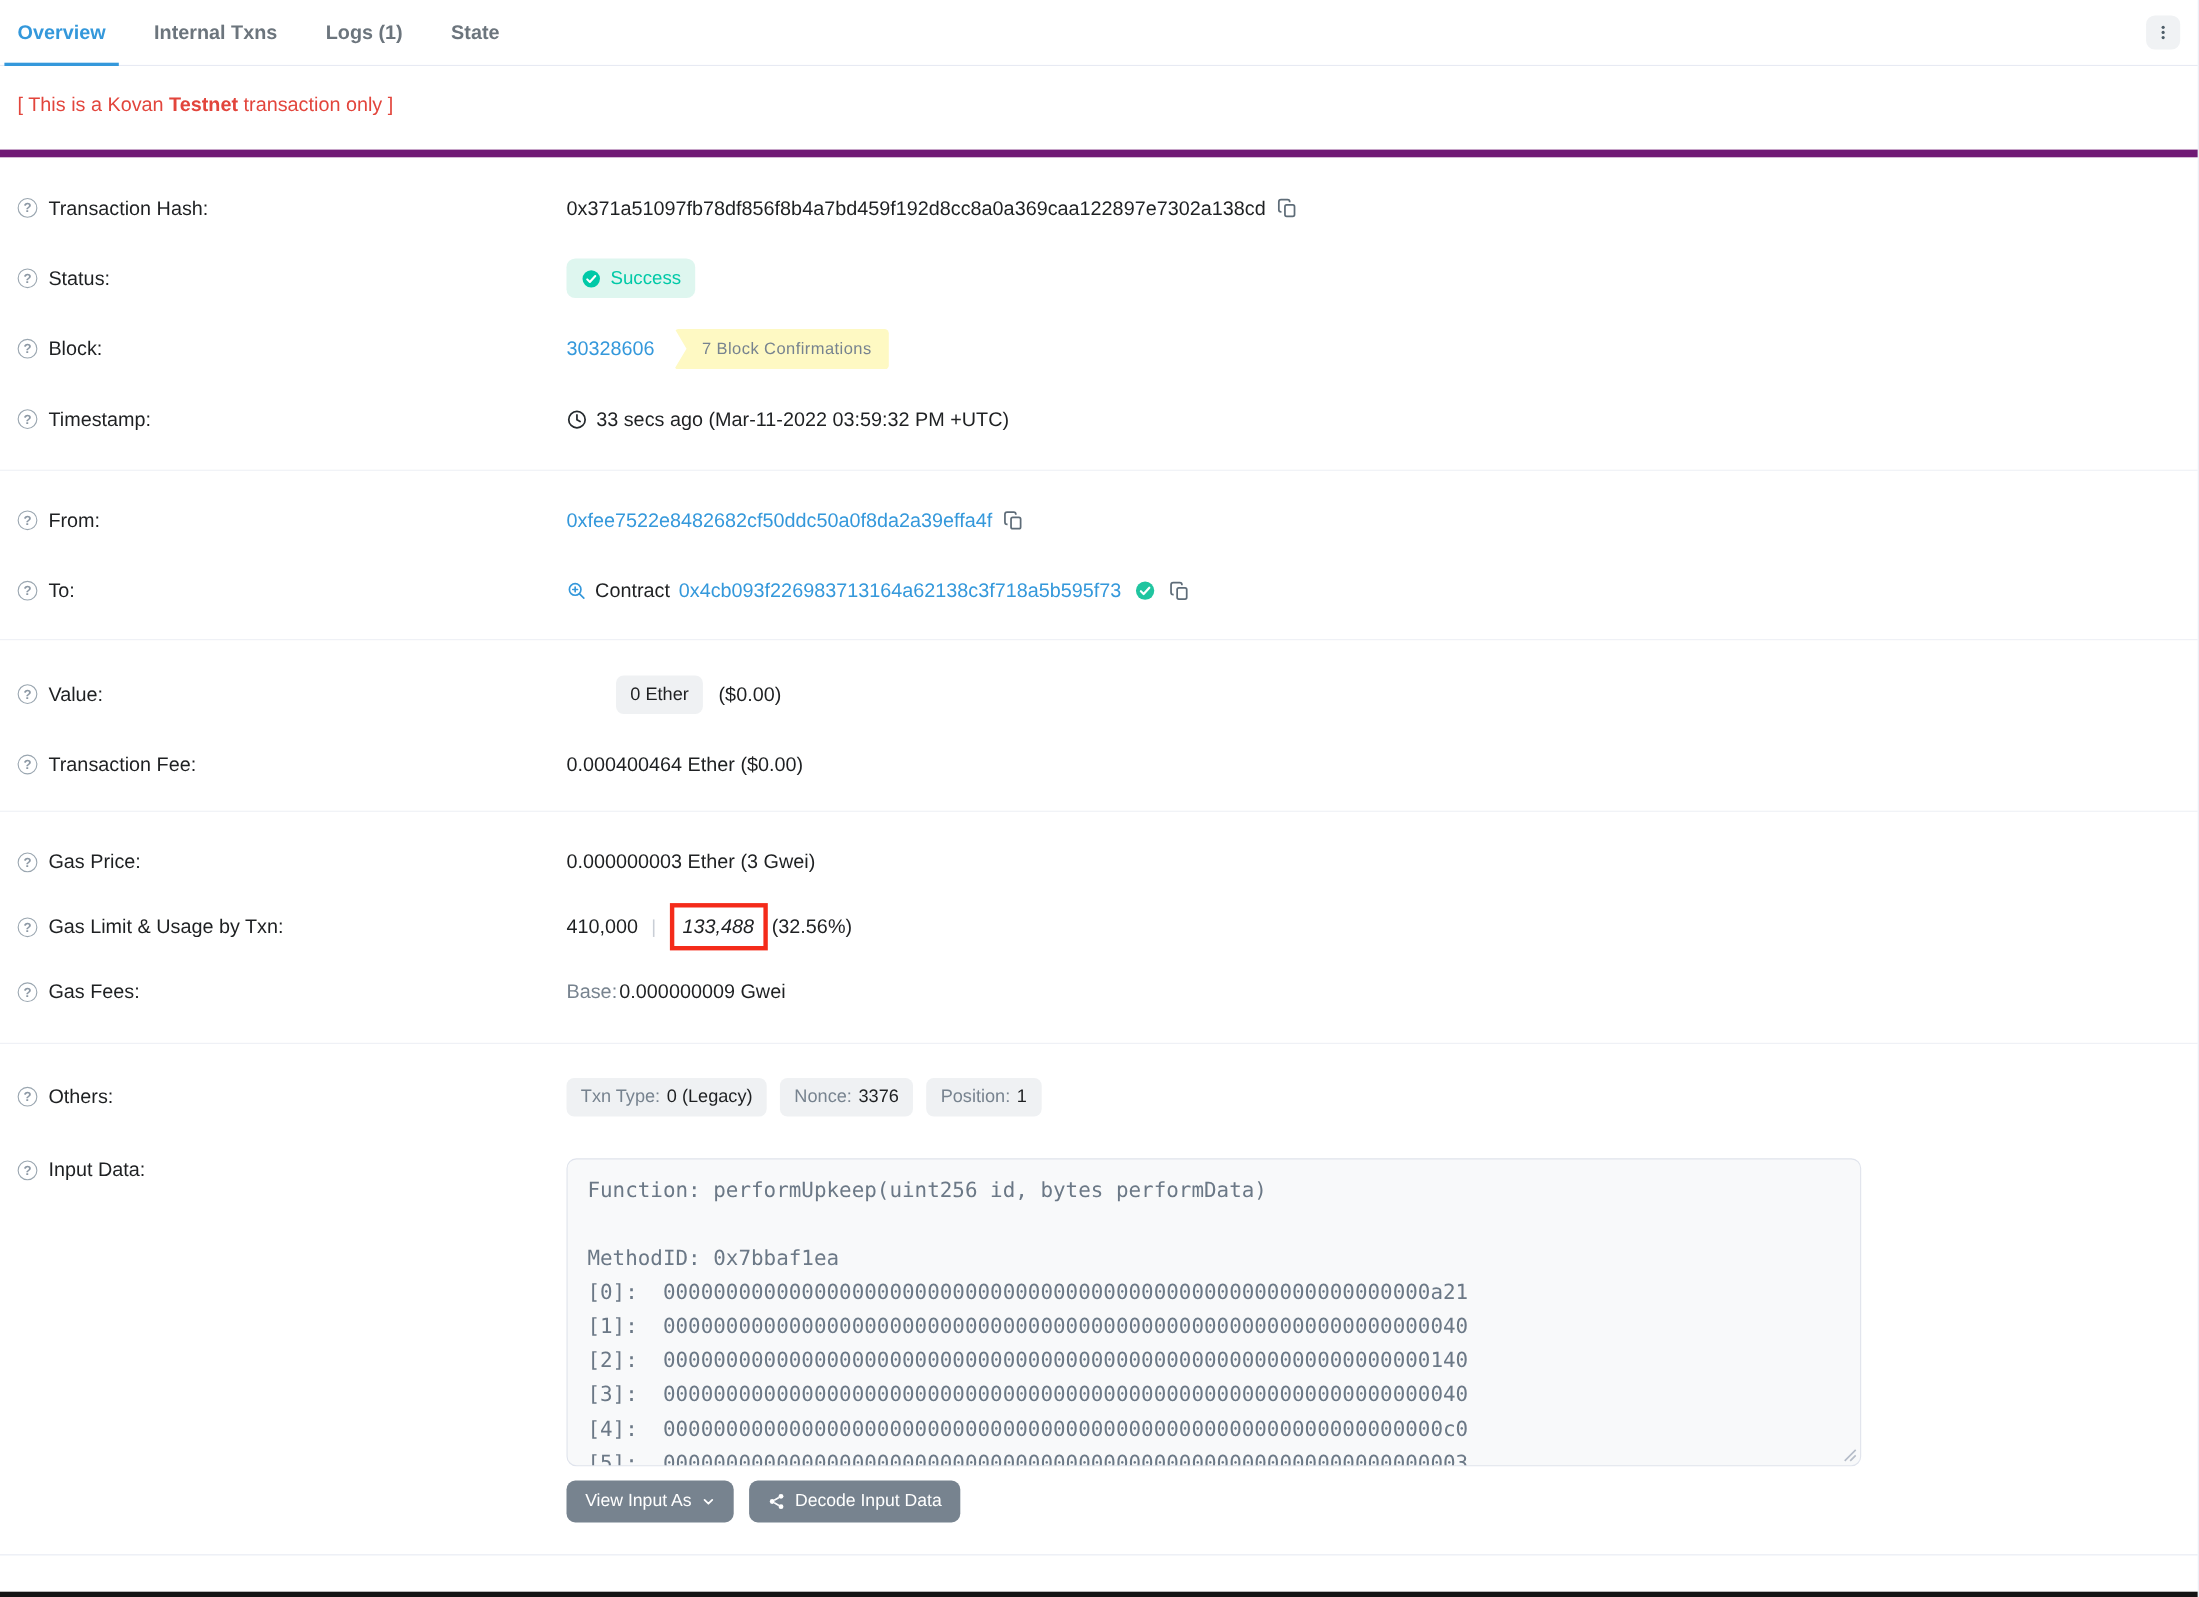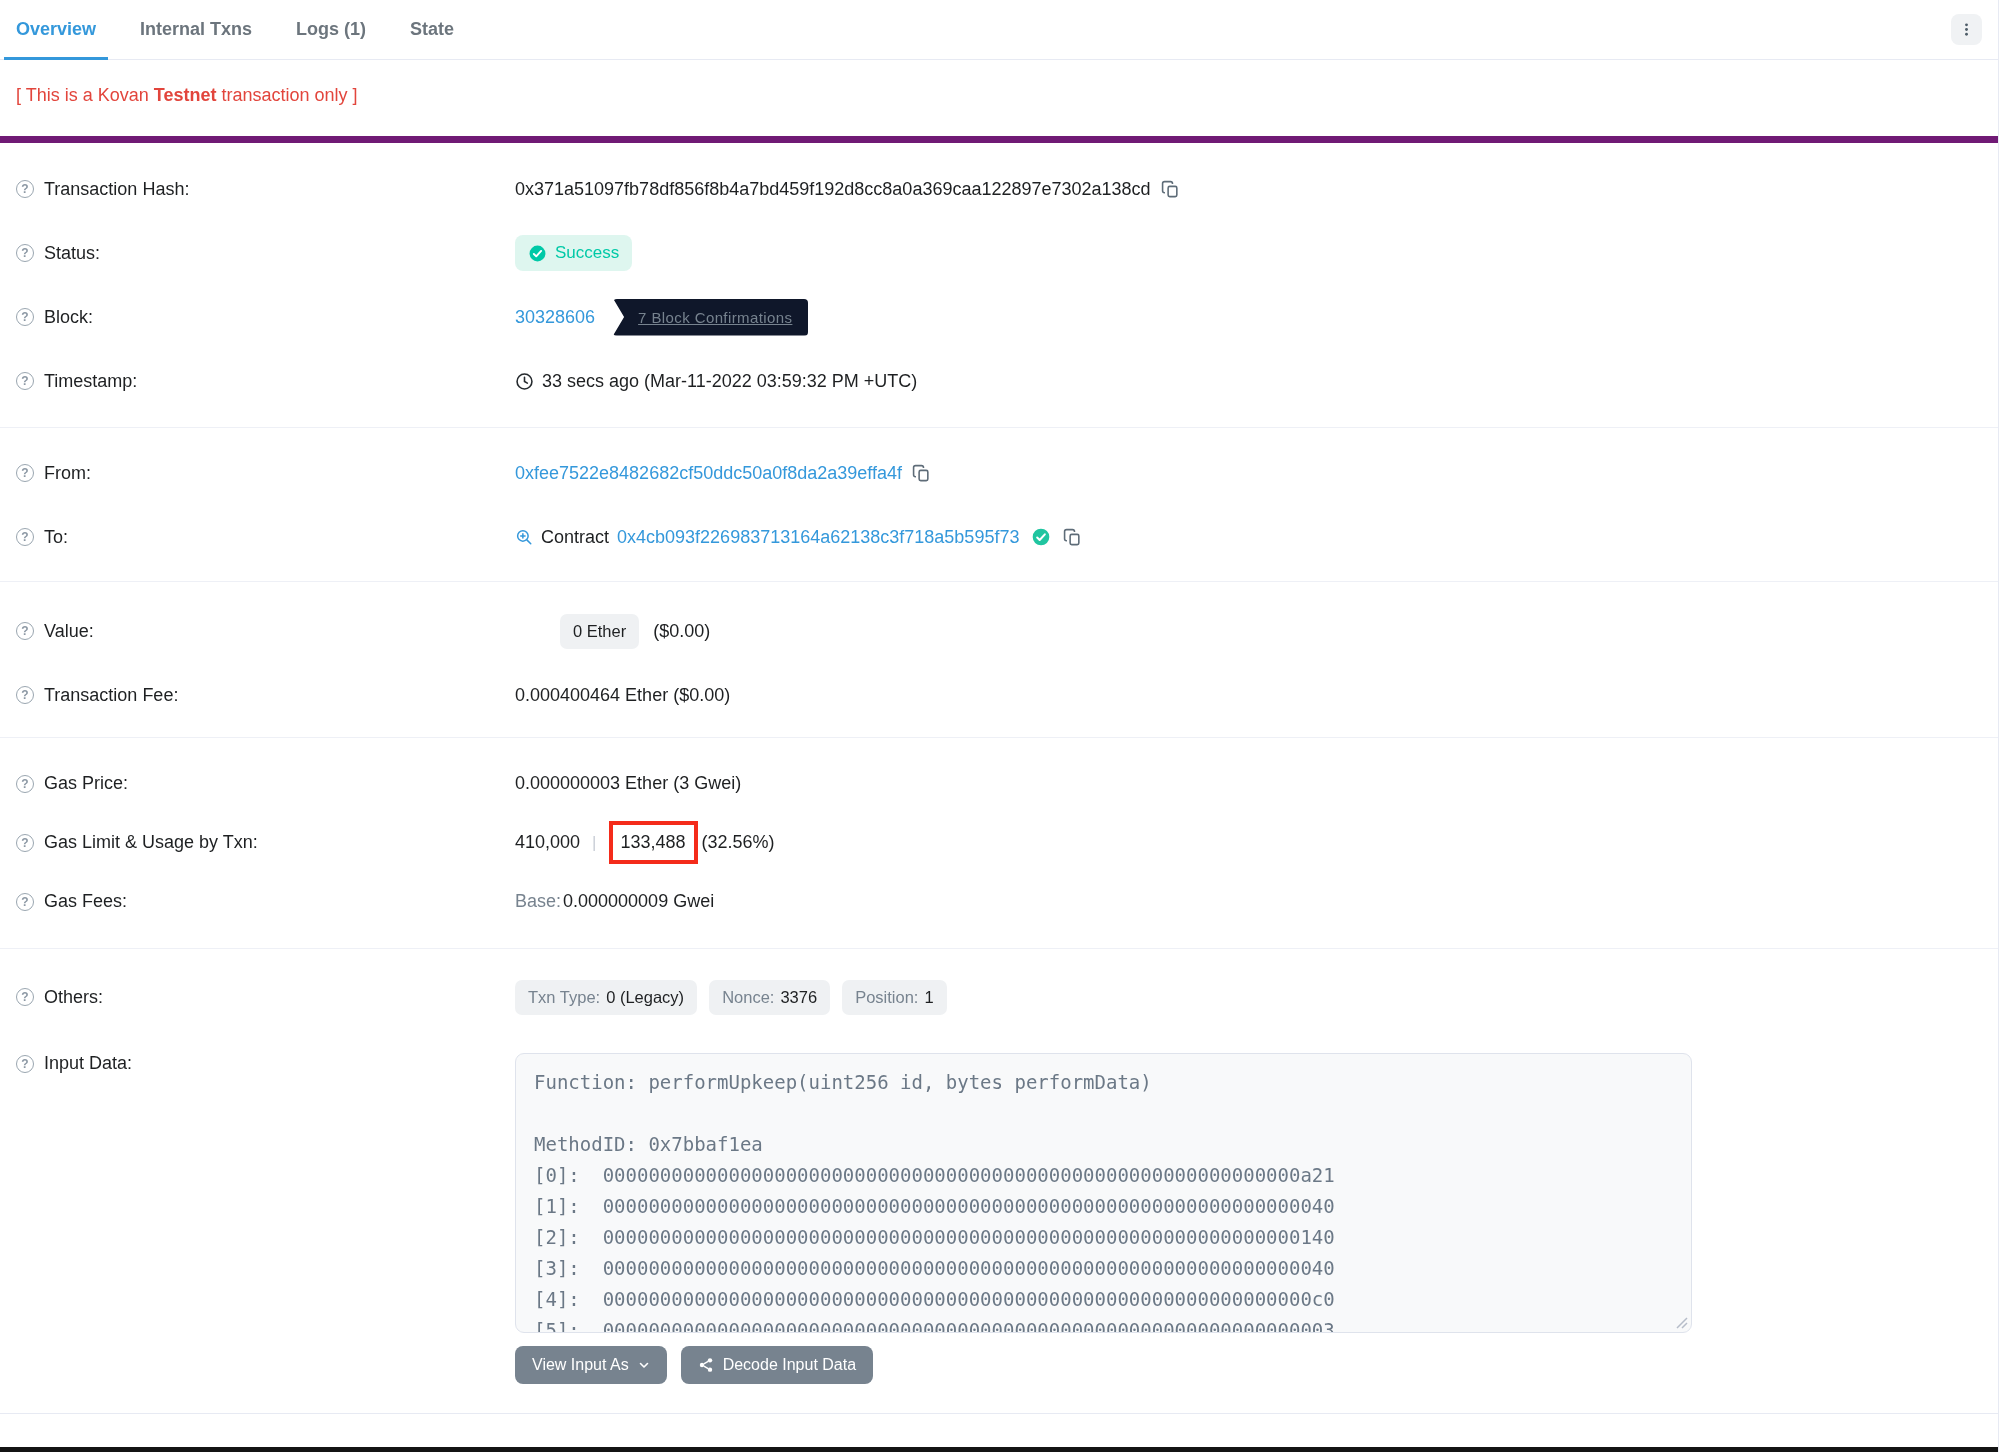--- a/index.html
+++ b/index.html
@@ -25,26 +25,26 @@
   .sec-e { height:465px; border-top:1px solid #eef0f6; padding:16px 0 30px; }
   .row { display:grid; grid-template-columns:499px 1fr; align-items:center; height:64px; padding:0 16px; }
   .sec-d .row { height:59px; }
   .row-label { display:flex; align-items:center; gap:10px; font-size:18px; color:#1e2022; }
   .row-value { display:flex; align-items:center; gap:10px; font-size:18px; color:#1e2022; }
   .qmark { width:18px; height:18px; min-width:18px; border:1px solid #9aa6b0; border-radius:50%; color:#8c98a4; font-size:12px; font-weight:700; display:flex; align-items:center; justify-content:center; }
   a.link { color:#3498db; text-decoration:none; cursor:pointer; }
 
   
   .badge-success { display:inline-flex; align-items:center; gap:8px; background:#def6ef; color:#00c9a7; font-size:17px; padding:8px 13px; border-radius:8px; }
-  .badge-confirm { display:inline-flex; align-items:center; background:#0f172a; color:#77838f; font-size:15px; letter-spacing:.4px; padding:10px 16px 10px 25px; margin-left:8px; clip-path:polygon(0 0,100% 0,100% 100%,0 100%,11px 50%); border-radius:4px;text-decoration:underline; }
+  .badge-confirm { display:inline-flex; align-items:center; background:#fef9c3; color:#77838f; font-size:15px; letter-spacing:.4px; padding:10px 16px 10px 25px; margin-left:8px; clip-path:polygon(0 0,100% 0,100% 100%,0 100%,11px 50%); border-radius:4px; }
   .badge-gray { display:inline-flex; align-items:center; gap:6px; background:#eff1f3; border-radius:7px; padding:8px 13px; font-size:16.5px; color:#1e2022; }
   .badge-gray .k { color:#77838f; }
   .muted { color:#77838f; }
   .sep-bar { color:#c9ced6; font-size:17px; margin:0 4px; }
-  .red-box { display:inline-flex; align-items:center; border:4px solid #f42b1a; padding:7px 8px; }
+  .red-box { display:inline-flex; align-items:center; border:4px solid #f42b1a; padding:7px 8px;font-style:italic; }
 
   
   .row-input { align-items:start; height:auto; }
   .row-input .row-label { padding-top:24px; }
   .row-input .row-value { padding-top:24px; display:block; }
   .inputdata-box { position:relative; width:1177px; height:280px; background:#f8f9fa; border:1px solid #dfe3ec; border-radius:9px; padding:13px 18px; overflow:hidden; }
   .inputdata-box pre { font-family:"DejaVu Sans Mono","Liberation Mono",monospace; font-size:19px; line-height:31px; color:#6b7886; white-space:pre; }
   .resize-handle { position:absolute; right:3px; bottom:3px; width:14px; height:14px; }
   .btn-row { display:flex; gap:14px; margin-top:13px; }
   .btn { display:inline-flex; align-items:center; gap:9px; background:#77838f; color:#fff; border:none; border-radius:8px; font-size:16px; font-family:inherit; padding:10px 17px; height:38px; cursor:pointer; }

